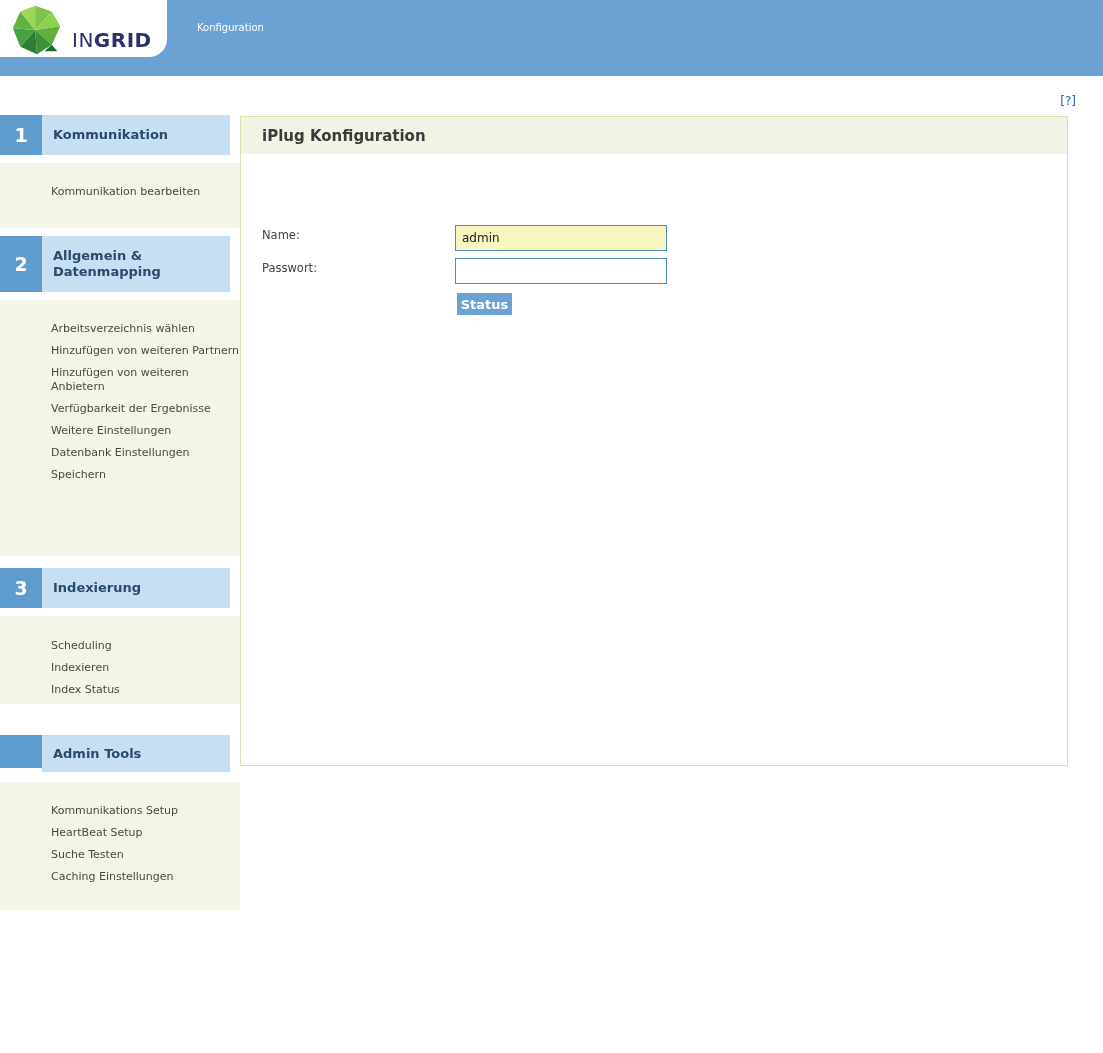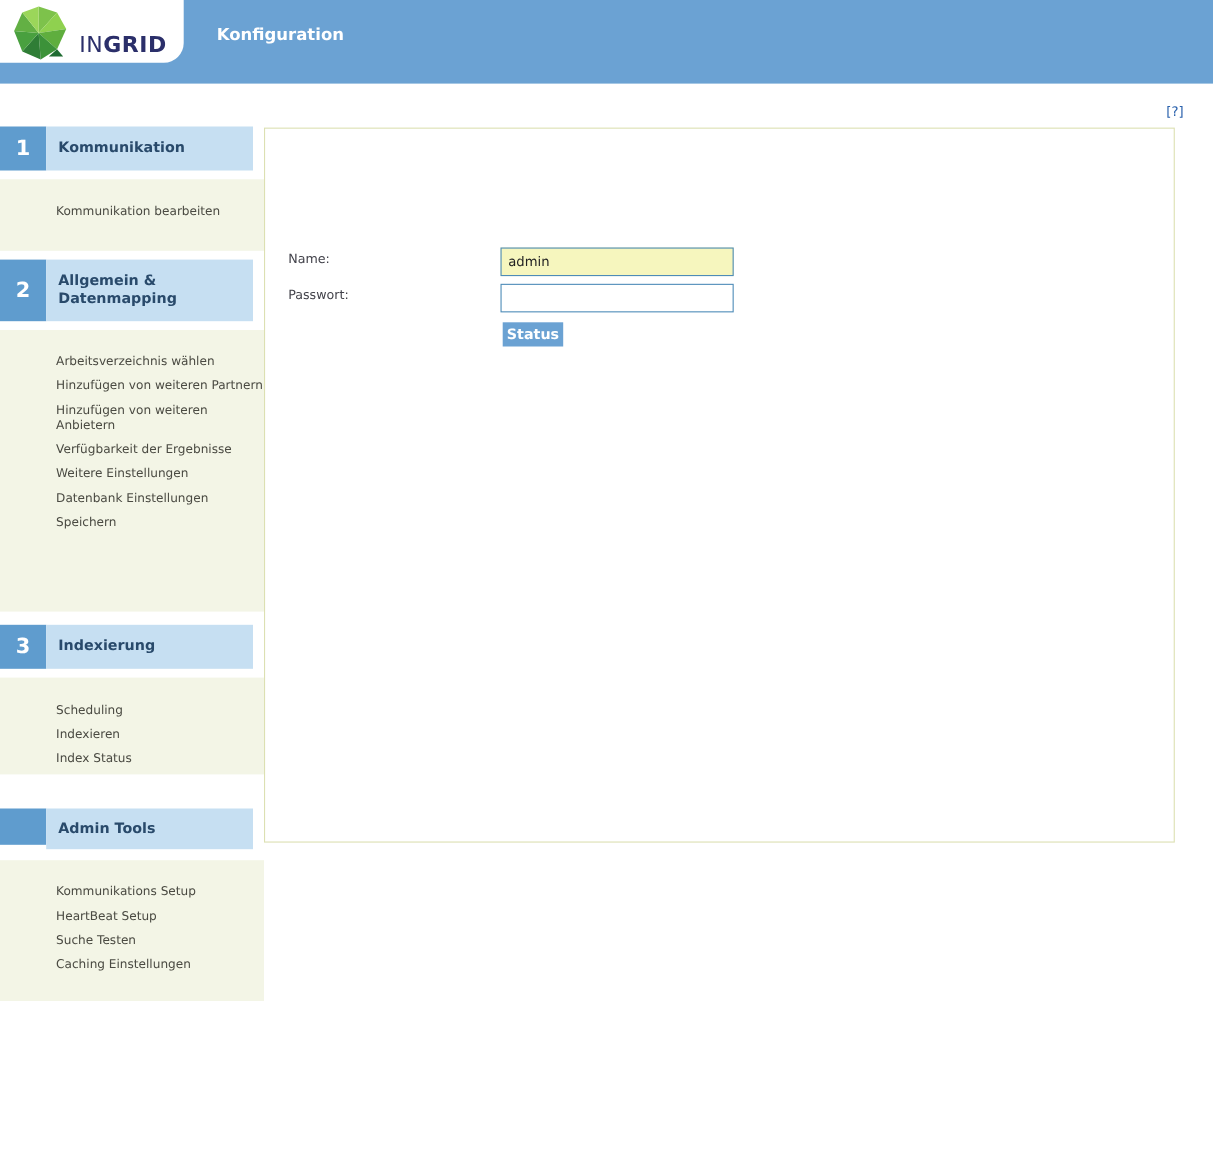--- a/index.html
+++ b/index.html
@@ -7,21 +7,21 @@
     width:1103px;height:1053px;position:relative;background:#ffffff;
     font-family:"DejaVu Sans","Liberation Sans",sans-serif;overflow:hidden;
   }
   
   .topbar{position:absolute;left:0;top:0;width:1103px;height:76px;background:#6BA2D3;}
   .logo-tab{position:absolute;left:0;top:0;width:167px;height:57px;background:#ffffff;
     border-bottom-right-radius:18px;}
   .logo-gem{position:absolute;left:9px;top:4px;}
   .logo-text{position:absolute;left:72px;top:30px;font-size:20px;color:#2B2F6A;letter-spacing:.5px;line-height:20px;}
   .logo-text .b{font-weight:bold;}
-  .app-title{position:absolute;left:197px;top:22px;color:#ffffff;font-weight:bold;font-size:15px;}
+  .app-title{position:absolute;left:197px;top:22px;color:#ffffff;font-weight:normal;font-size:10px;}
   
   .help-link{position:absolute;top:94px;right:27px;color:#2B62AD;font-size:12px;cursor:pointer;}
   
   .sec{position:absolute;left:0;width:230px;display:flex;align-items:stretch;}
   .sec-num{width:42px;background:#5F9CCE;color:#fff;font-weight:bold;font-size:19px;
     display:flex;align-items:center;justify-content:center;flex:none;}
   .sec-num.empty{height:33px;align-self:flex-start;}
   .sec-title{flex:1;background:#C6DFF2;color:#294A6B;font-weight:bold;font-size:13px;
     line-height:16px;display:flex;align-items:center;padding-left:11px;}
   .cream{position:absolute;left:0;width:240px;background:#F3F5E6;box-sizing:border-box;
@@ -105,18 +105,21 @@
   <div class="sec-title">Admin Tools</div>
 </div>
 <div class="cream" id="cream4">
   <div class="slink">Kommunikations Setup</div>
   <div class="slink">HeartBeat Setup</div>
   <div class="slink">Suche Testen</div>
   <div class="slink">Caching Einstellungen</div>
 </div>
 
 <div class="panel">
+  <div class="panel-head">
+    <span class="panel-title">iPlug Konfiguration</span>
+  </div>
   <div class="flabel" id="name-label">Name:</div>
   <input class="finput" id="name-input" type="text" value="admin" style="">
   <div class="flabel" id="pw-label">Passwort:</div>
   <input class="finput" id="pw-input" type="password" value="" style="">
   <button class="login-btn">Status</button>
 </div>
 
 </body></html>

